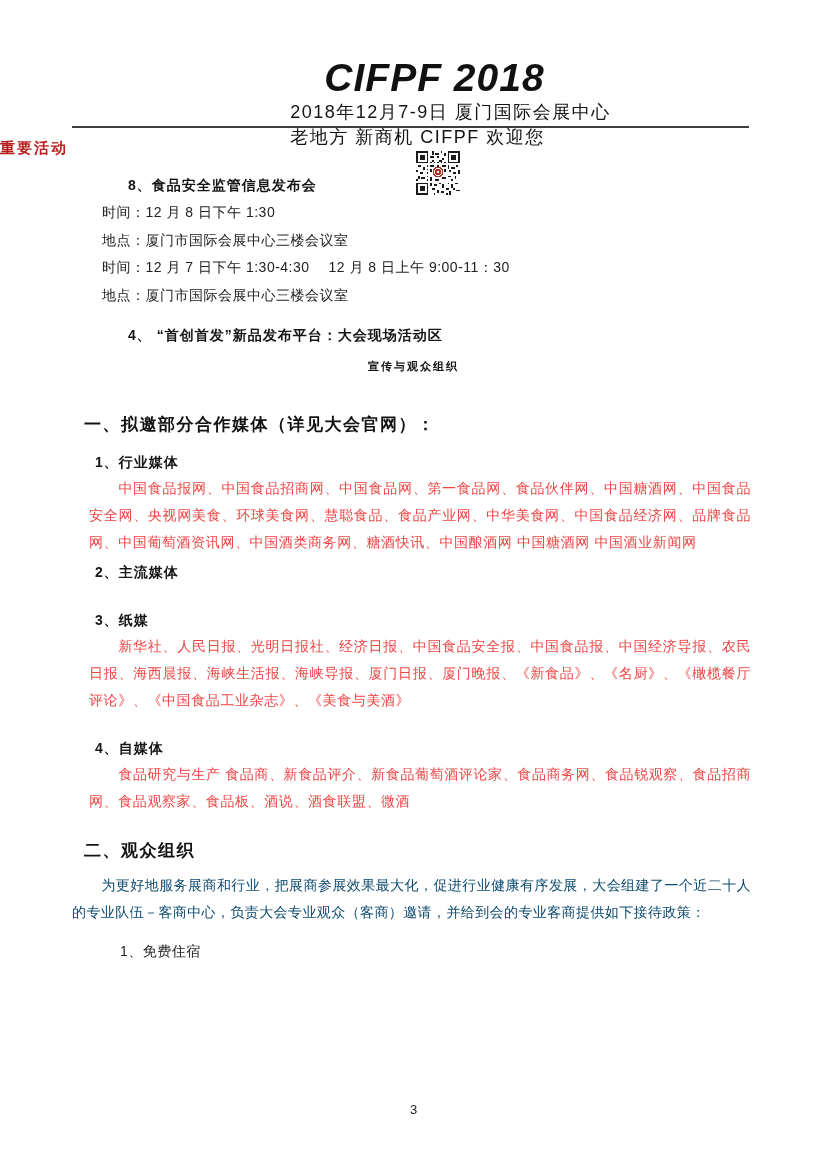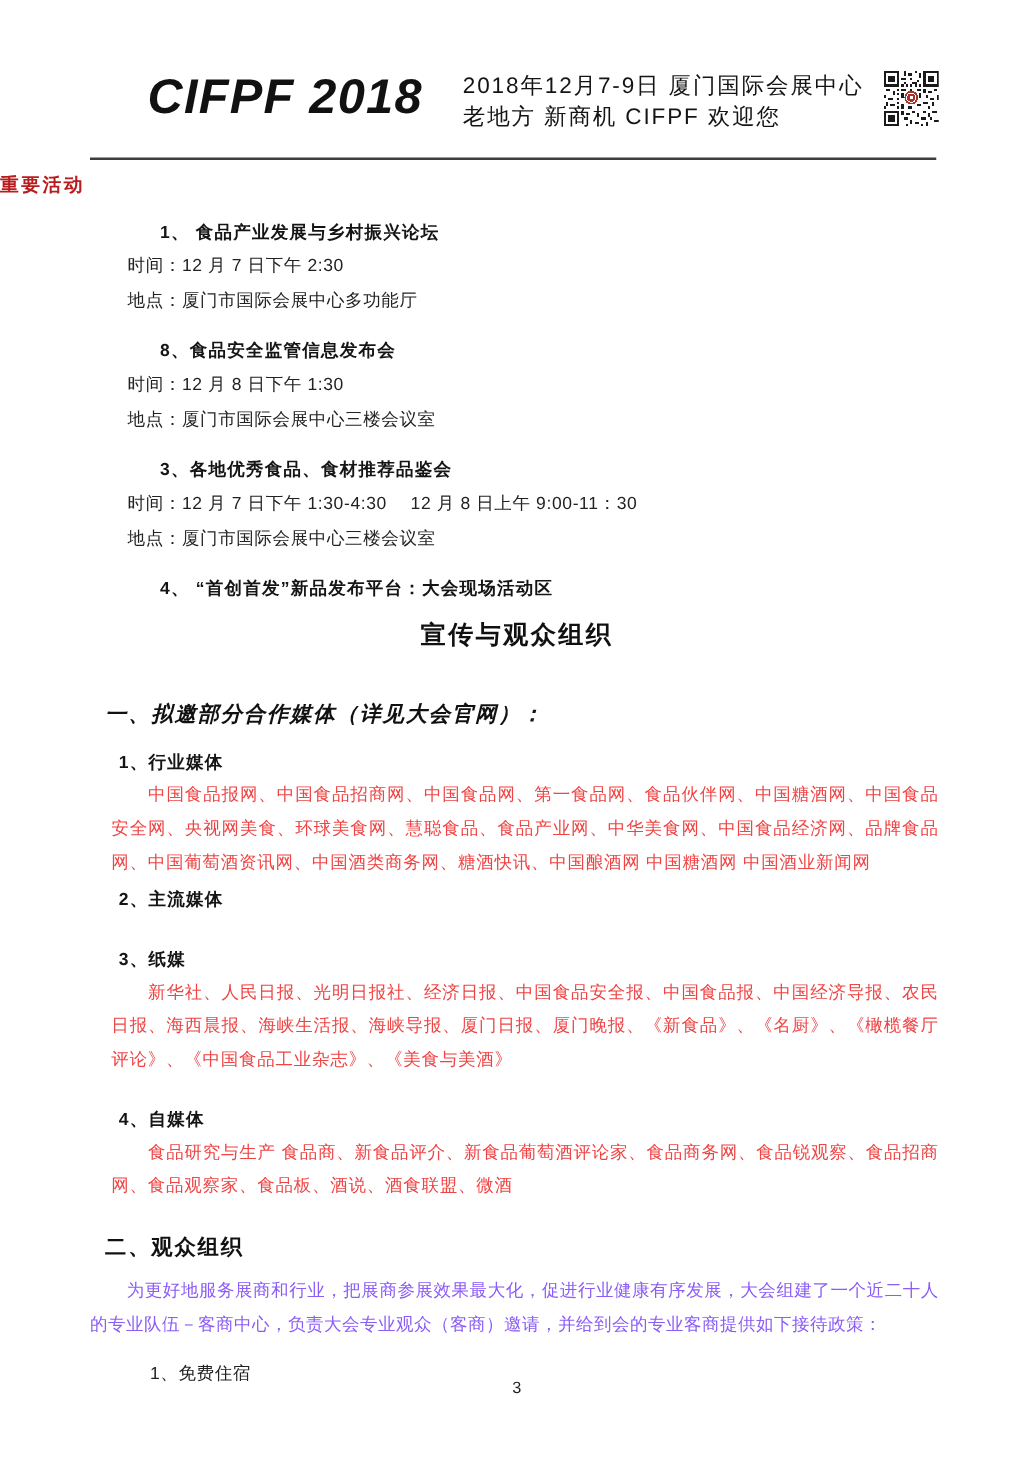--- a/index.html
+++ b/index.html
@@ -6,22 +6,22 @@
   body{
     width:827px;height:1169px;
     font-family:"Liberation Sans",sans-serif;
     color:#1d1d1d;
     -webkit-font-smoothing:antialiased;
   }
   .page{position:relative;width:827px;height:1169px;overflow:hidden;background:#fff;}
 
   
   .header{
-    display:flex;align-items:flex-start;
-    margin:56px 76px 0 118px;height:56px;
+    display:flex;align-items:center;
+    margin:56px 76px 0 118px;height:56px;flex-direction:column;
   }
   .logo{
     font-size:39px;font-weight:bold;font-style:italic;
     letter-spacing:1px;color:#111;white-space:nowrap;
   }
   .header-info{
     margin-left:32px;flex:1;
     font-size:18px;line-height:25px;font-weight:500;
     letter-spacing:1.5px;color:#141414;white-space:nowrap;
   }
@@ -41,45 +41,45 @@
     margin:13px 0 0 56px;line-height:27px;
     font-weight:bold;letter-spacing:1px;color:#151515;
   }
   .act-line{
     margin:0 0 0 30px;line-height:27.5px;
     letter-spacing:0.5px;color:#222;
   }
 
   .section-title{
     margin-top:10px;text-align:center;
-    font-size:20px;font-weight:bold;letter-spacing:2px;color:#111;
+    font-size:11px;font-weight:bold;letter-spacing:2px;color:#111;
   }
 
   
   .media{margin:0 76px 0 72px;}
   .big-heading{
     margin:39px 0 0 12px;
     font-size:17px;font-weight:bold;letter-spacing:1.5px;color:#111;
   }
-  .media .big-heading:first-child{margin-top:39px;font-style:italic;}
+  .media .big-heading:first-child{margin-top:39px;}
   .group-label{
     margin:16px 0 0 23px;font-size:14px;font-weight:bold;
     letter-spacing:1px;color:#151515;line-height:20px;
   }
   .group-text{
     margin:3px 0 0 17px;font-size:14px;line-height:27px;
     letter-spacing:0.6px;text-align:justify;text-indent:2.1em;color:#ef4444;
   }
 
   
   .audience{margin:0 76px 0 72px;font-size:14px;}
   .audience .big-heading{margin-top:24px;}
   .aud-intro{
     margin-top:10px;line-height:27px;letter-spacing:0.4px;
-    text-align:justify;text-indent:2.1em;color:#8b5cf6;
+    text-align:justify;text-indent:2.1em;color:#0c4a6e;
   }
   .policy{line-height:22.5px;letter-spacing:0.5px;color:#222;}
   .policy.lvl1{margin-left:48px;}
 
   .page-number{
     position:absolute;left:0;right:0;bottom:52px;
     text-align:center;font-size:13px;color:#222;
   }
 </style>
 </head>
@@ -175,31 +175,25 @@
         <rect x="11.9" y="11.3" width="1.2" height="1.4" fill="#ffffff"></rect>
       </svg>
     </div>
   </div>
   <hr class="header-rule">
 
   <div class="doc-title">重要活动</div>
 
   <div class="activities">
     <div>
-      <p class="act-heading">1、 食品产业发展与乡村振兴论坛</p>
-      <p class="act-line">时间：12 月 7 日下午 2:30</p>
-      <p class="act-line">地点：厦门市国际会展中心多功能厅</p>
-    </div>
-    <div>
       <p class="act-heading">8、食品安全监管信息发布会</p>
       <p class="act-line">时间：12 月 8 日下午 1:30</p>
       <p class="act-line">地点：厦门市国际会展中心三楼会议室</p>
     </div>
     <div>
-      <p class="act-heading">3、各地优秀食品、食材推荐品鉴会</p>
       <p class="act-line">时间：12 月 7 日下午 1:30-4:30　 12 月 8 日上午 9:00-11：30</p>
       <p class="act-line">地点：厦门市国际会展中心三楼会议室</p>
     </div>
     <div>
       <p class="act-heading">4、 “首创首发”新品发布平台：大会现场活动区</p>
     </div>
   </div>
 
   <div class="section-title">宣传与观众组织</div>
 

